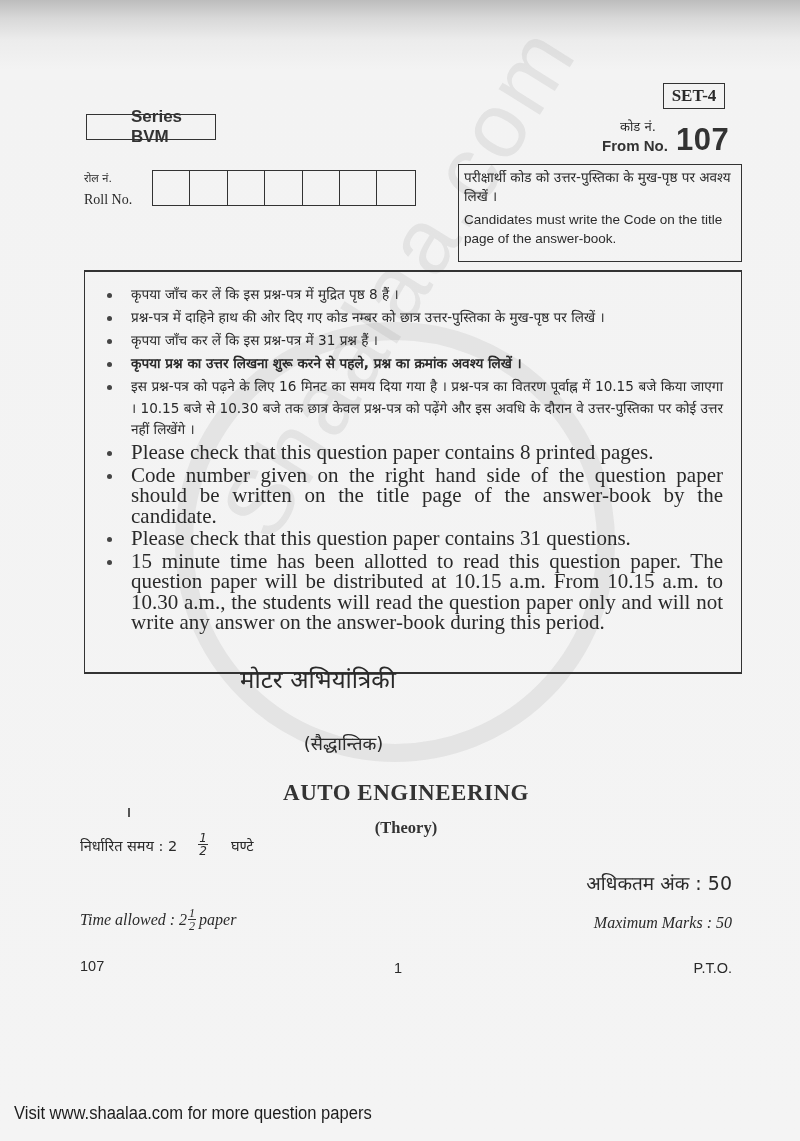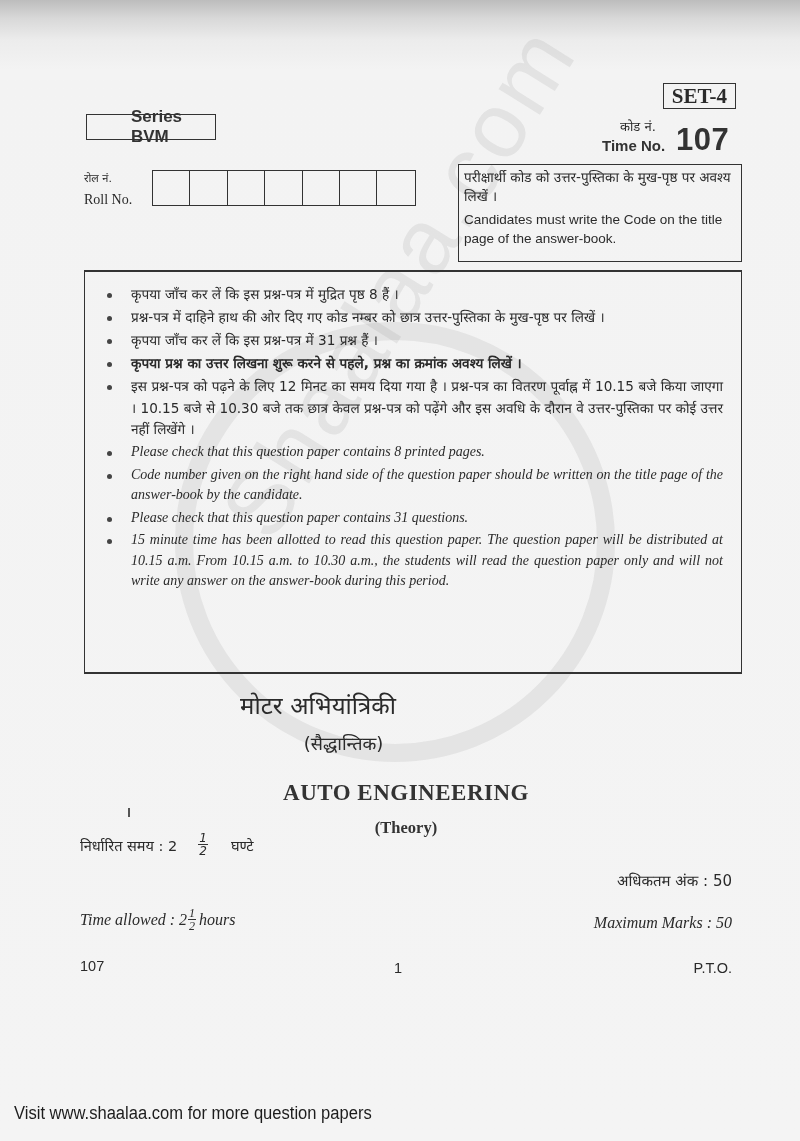--- a/index.html
+++ b/index.html
@@ -13,23 +13,23 @@
   .sans { font-family: "Liberation Sans", "DejaVu Sans", sans-serif; }
   .hindi { font-family: "DejaVu Sans", sans-serif; }
 
   .series-box {
     left: 86px; top: 114px; width: 130px; height: 26px;
     border: 1.5px solid #333; box-sizing: border-box;
     font-size: 17px; font-weight: bold; color: #333;
     display: flex; align-items: center; justify-content: center; padding-left: 44px;
   }
   .set-box {
-    left: 663px; top: 83px; width: 73px; height: 26px;
+    left: 663px; top: 83px; width: 62px; height: 26px;
     border: 1.5px solid #333; box-sizing: border-box;
-    font-size: 21px; font-weight: bold;
+    font-size: 17px; font-weight: bold;
     display: flex; align-items: center; justify-content: center;
     font-family: "Liberation Serif", serif;
   }
   .code-hindi { left: 620px; top: 117px; font-size: 13px; }
   .code-en { left: 602px; top: 137px; font-size: 15px; font-weight: bold; color: #333; }
   .code-num { left: 676px; top: 122px; font-size: 31px; font-weight: bold; color: #333; letter-spacing: 0.5px; }
 
   .roll-label { left: 84px; top: 168px; font-size: 14px; line-height: 21px; }
   .roll-grid {
     left: 152px; top: 170px; height: 36px; display: flex;
@@ -51,35 +51,35 @@
     padding: 4px 10px 0 10px;
     border-top: 2px solid #333; border-bottom: 2px solid #333;
   }
   .instr-list { list-style: none; margin: 8px; padding: 0; }
   .instr-list li { position: relative; padding-left: 28px; text-align: justify; }
   .instr-list li::before {
     content: ""; position: absolute; left: 4px; width: 5px; height: 5px;
     border-radius: 50%; background: #444; top: 9px;
   }
   .instr-list li.hi { font-size: 13.6px; line-height: 21.5px; margin-bottom: 1.5px; font-family: "DejaVu Sans", sans-serif; }
-  .instr-list li.en { font-size: 14px; line-height: 20.5px; margin-bottom: 2px; font-style: italic; }
+  .instr-list li.en { font-size: 21px; line-height: 20.5px; margin-bottom: 2px; }
   .instr-list li.bold { font-weight: bold; }
   .instr-list li.en.bold { word-spacing: 8px; }
 
-  .title-hi { left: 0; width: 636px; top: 688px; text-align: center; font-size: 24px; font-family: "DejaVu Sans", sans-serif; }
+  .title-hi { left: 0; width: 636px; top: 662px; text-align: center; font-size: 24px; font-family: "DejaVu Sans", sans-serif; }
   .sub-hi { left: 0; width: 687px; top: 731px; text-align: center; font-size: 18px; font-family: "DejaVu Sans", sans-serif; }
   .title-en { left: 0; width: 812px; top: 780px; text-align: center; font-size: 23px; font-weight: bold; letter-spacing: 0.5px; color: #333; }
   .sub-en { left: 0; width: 812px; top: 818px; text-align: center; font-size: 16.5px; font-weight: bold; color: #333; }
 
   .frac { display: inline-flex; flex-direction: column; align-items: center; vertical-align: middle; font-size: 12px; line-height: 12px; margin: 0 3px 0 1px; font-style: italic; }
   .frac .num { border-bottom: 1px solid #333; padding: 0 1px; }
 
   .time-hi { left: 80px; top: 832px; font-size: 14.5px; font-family: "DejaVu Sans", sans-serif; display: flex; align-items: center; gap: 20px; }
   .time-en { left: 80px; top: 907px; font-size: 16px; font-style: italic; display: flex; align-items: center; }
-  .marks-hi { right: 68px; top: 870px; font-size: 15px; font-family: "DejaVu Sans", sans-serif; }
+  .marks-hi { right: 68px; top: 870px; font-size: 19px; font-family: "DejaVu Sans", sans-serif; }
   .marks-en { right: 68px; top: 914px; font-size: 16px; font-style: italic; }
 
   .foot-code { left: 80px; top: 958px; font-size: 14.5px; }
   .foot-page { left: 394px; top: 960px; font-size: 14.5px; }
   .foot-pto { right: 68px; top: 960px; font-size: 14.5px; }
 
   .visit { left: 14px; top: 1103px; font-size: 18px; font-family: "Liberation Sans", sans-serif; color: #1d1d1d; transform: scaleX(0.92); transform-origin: left; }
 
   .watermark {
     left: 175px; top: 322px; width: 440px; height: 440px; border-radius: 50%;
@@ -95,21 +95,21 @@
 </head>
 <body>
 
 <div class="abs watermark"></div>
 <div class="abs watermark-text">Shaalaa.com</div>
 
 <div class="abs set-box">SET-4</div>
 <div class="abs series-box sans">Series BVM</div>
 
 <div class="abs code-hindi hindi">कोड नं.</div>
-<div class="abs code-en sans">Time No.</div>
+<div class="abs code-en sans">From No.</div>
 <div class="abs code-num sans">107</div>
 
 <div class="abs roll-label">
   <div class="hindi" style="font-size:11px">रोल नं.</div>
   <div>Roll No.</div>
 </div>
 <div class="abs roll-grid">
   <div class="roll-cell"></div>
   <div class="roll-cell"></div>
   <div class="roll-cell"></div>
@@ -123,21 +123,21 @@
   <div class="hn hindi">परीक्षार्थी कोड को उत्तर-पुस्तिका के मुख-पृष्ठ पर अवश्य लिखें ।</div>
   <div class="sans">Candidates must write the Code on the title page of the answer-book.</div>
 </div>
 
 <div class="abs instr-box">
   <ul class="instr-list">
     <li class="hi">कृपया जाँच कर लें कि इस प्रश्न-पत्र में मुद्रित पृष्ठ 8 हैं ।</li>
     <li class="hi">प्रश्न-पत्र में दाहिने हाथ की ओर दिए गए कोड नम्बर को छात्र उत्तर-पुस्तिका के मुख-पृष्ठ पर लिखें ।</li>
     <li class="hi">कृपया जाँच कर लें कि इस प्रश्न-पत्र में 31 प्रश्न हैं ।</li>
     <li class="hi bold">कृपया प्रश्न का उत्तर लिखना शुरू करने से पहले, प्रश्न का क्रमांक अवश्य लिखें ।</li>
-    <li class="hi">इस प्रश्न-पत्र को पढ़ने के लिए 12 मिनट का समय दिया गया है । प्रश्न-पत्र का वितरण पूर्वाह्न में 10.15 बजे किया जाएगा । 10.15 बजे से 10.30 बजे तक छात्र केवल प्रश्न-पत्र को पढ़ेंगे और इस अवधि के दौरान वे उत्तर-पुस्तिका पर कोई उत्तर नहीं लिखेंगे ।</li>
+    <li class="hi">इस प्रश्न-पत्र को पढ़ने के लिए 16 मिनट का समय दिया गया है । प्रश्न-पत्र का वितरण पूर्वाह्न में 10.15 बजे किया जाएगा । 10.15 बजे से 10.30 बजे तक छात्र केवल प्रश्न-पत्र को पढ़ेंगे और इस अवधि के दौरान वे उत्तर-पुस्तिका पर कोई उत्तर नहीं लिखेंगे ।</li>
     <li class="en">Please check that this question paper contains 8 printed pages.</li>
     <li class="en">Code number given on the right hand side of the question paper should be written on the title page of the answer-book by the candidate.</li>
     <li class="en">Please check that this question paper contains 31 questions.</li>
     <li class="en">15 minute time has been allotted to read this question paper. The question paper will be distributed at 10.15 a.m. From 10.15 a.m. to 10.30 a.m., the students will read the question paper only and will not write any answer on the answer-book during this period.</li>
   </ul>
 </div>
 
 <div class="abs title-hi">मोटर अभियांत्रिकी</div>
 <div class="abs sub-hi">(सैद्धान्तिक)</div>
 <div class="abs title-en">AUTO ENGINEERING</div>
@@ -151,21 +151,21 @@
     <span>2</span>
   </span>
   <span>घण्टे</span>
 </div>
 <div class="abs time-en">
   <span>Time allowed : 2</span>
   <span class="frac">
     <span class="num">1</span>
     <span>2</span>
   </span>
-  <span>hours</span>
+  <span>paper</span>
 </div>
 
 <div class="abs marks-hi">अधिकतम अंक : 50</div>
 <div class="abs marks-en">Maximum Marks : 50</div>
 
 <div class="abs foot-code sans">107</div>
 <div class="abs foot-page sans">1</div>
 <div class="abs foot-pto sans">P.T.O.</div>
 
 <div class="abs visit">Visit www.shaalaa.com for more question papers</div>

